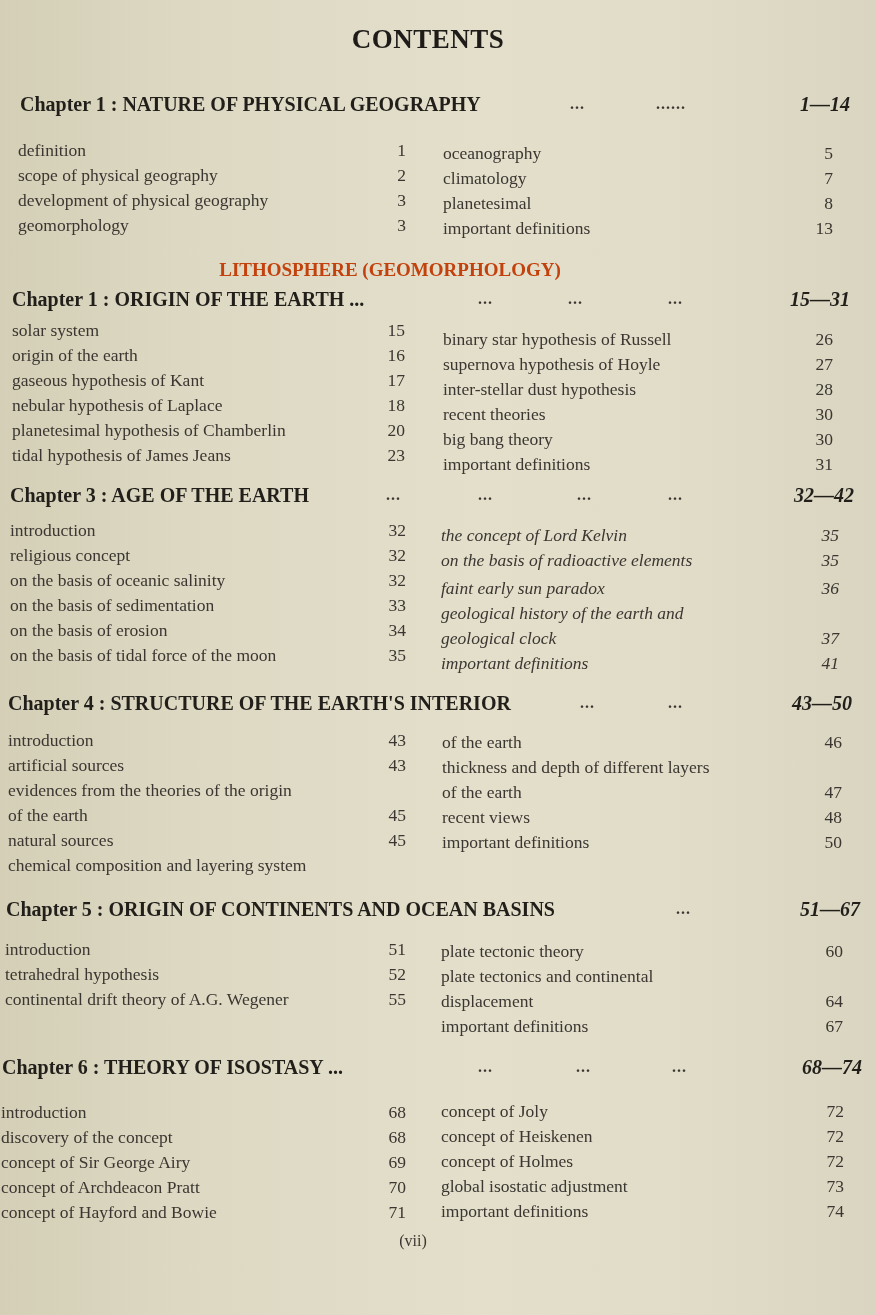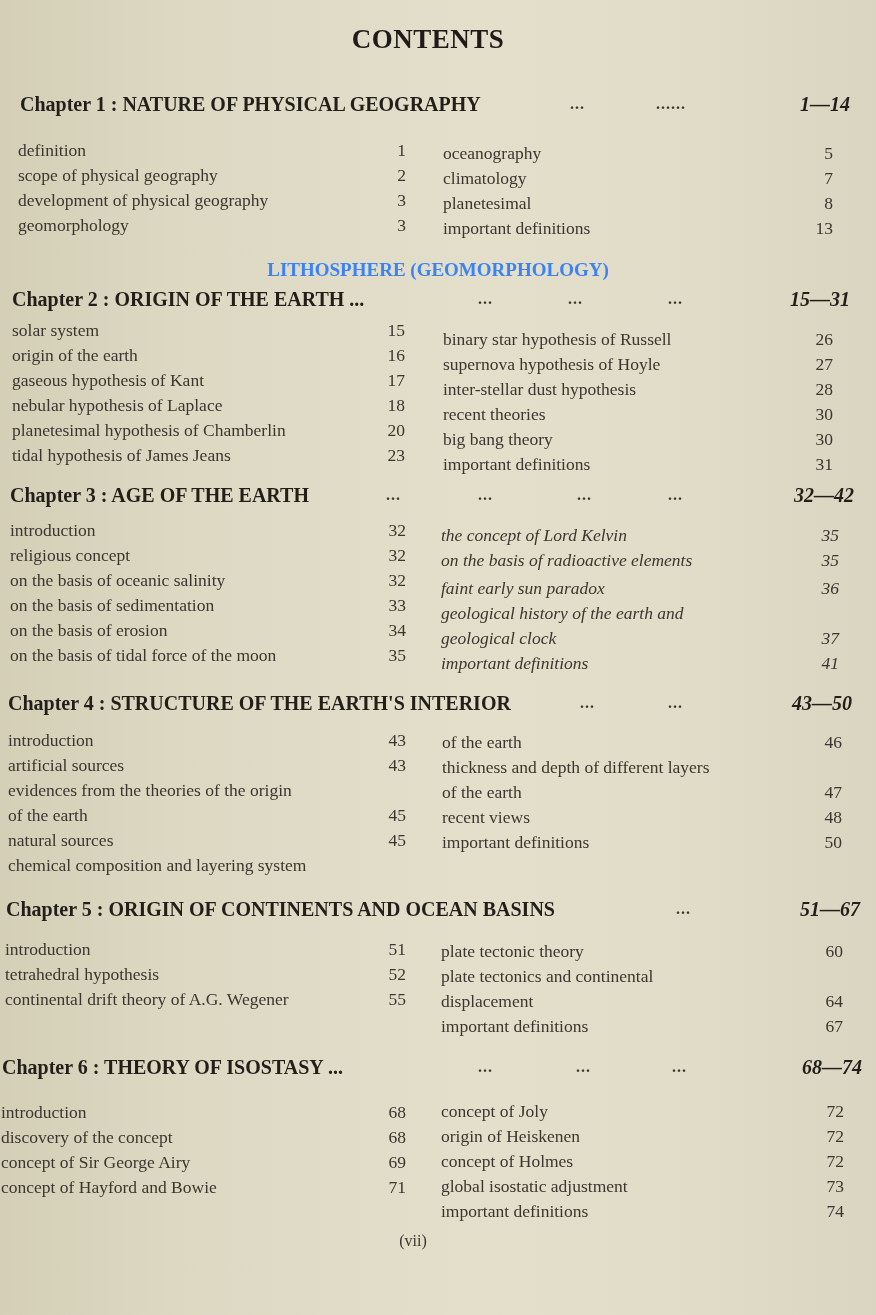--- a/index.html
+++ b/index.html
@@ -10,21 +10,21 @@
     color: #2a2622;
     position: relative;
   }
   .page { position: absolute; left: 0; top: 0; width: 876px; height: 1315px; }
   .title {
     position: absolute; left: 0; width: 856px; top: 24px; text-align: center;
     font-size: 27px; font-weight: bold; letter-spacing: 0.5px; color: #1e1b18;
   }
   .section-heading {
     position: absolute; left: 0; width: 780px; text-align: center;
-    font-size: 19px; font-weight: bold; color: #3b82f6; padding-left: 48px;
+    font-size: 19px; font-weight: bold; color: #c2410c;
   }
   .chapter-head {
     position: absolute; left: 0; width: 876px; height: 28px;
     font-size: 20px; font-weight: bold; color: #221f1b; padding-left: 16px;
   }
   .chapter-head .ch-title { position: absolute; left: 0; top: 0; white-space: nowrap; }
   .chapter-head .dots { position: absolute; top: 2px; font-size: 16px; letter-spacing: 1px; color: #3a3530; }
   .chapter-head .range { position: absolute; top: 0; right: 38px; white-space: nowrap; font-style: italic; }
   .col { position: absolute; }
   .entry { position: relative; height: 25px; font-size: 17.5px; color: #3b3631; white-space: nowrap; }
@@ -77,21 +77,21 @@
       </div>
     <div class="entry">
         <span class="label">important definitions</span>
         <span class="pg">13</span>
       </div>
   </div>
 
   <div class="section-heading" style="top:259px;">LITHOSPHERE (GEOMORPHOLOGY)</div>
 
   <div class="chapter-head" style="top:288px;">
-    <span class="ch-title" style="left:12px;">Chapter 2 : ORIGIN OF THE EARTH ...</span>
+    <span class="ch-title" style="left:12px;">Chapter 1 : ORIGIN OF THE EARTH ...</span>
     <span class="dots" style="left:478px;">...</span>
     <span class="dots" style="left:568px;">...</span>
     <span class="dots" style="left:668px;">...</span>
     <span class="range" style="right:42px;">15—31</span>
   </div>
   <div class="col" style="left:12px; top:320px; width:393px;">
     <div class="entry">
         <span class="label">solar system</span>
         <span class="pg">15</span>
       </div>
@@ -311,31 +311,35 @@
       </div>
     <div class="entry">
         <span class="label">discovery of the concept</span>
         <span class="pg">68</span>
       </div>
     <div class="entry">
         <span class="label">concept of Sir George Airy</span>
         <span class="pg">69</span>
       </div>
     <div class="entry">
+        <span class="label">concept of Archdeacon Pratt</span>
+        <span class="pg">70</span>
+      </div>
+    <div class="entry">
         <span class="label">concept of Hayford and Bowie</span>
         <span class="pg">71</span>
       </div>
   </div>
   <div class="col" style="left:441px; top:1101px; width:403px;">
     <div class="entry">
         <span class="label">concept of Joly</span>
         <span class="pg">72</span>
       </div>
     <div class="entry">
-        <span class="label">origin of  Heiskenen</span>
+        <span class="label">concept of  Heiskenen</span>
         <span class="pg">72</span>
       </div>
     <div class="entry">
         <span class="label">concept of  Holmes</span>
         <span class="pg">72</span>
       </div>
     <div class="entry">
         <span class="label">global isostatic adjustment</span>
         <span class="pg">73</span>
       </div>

